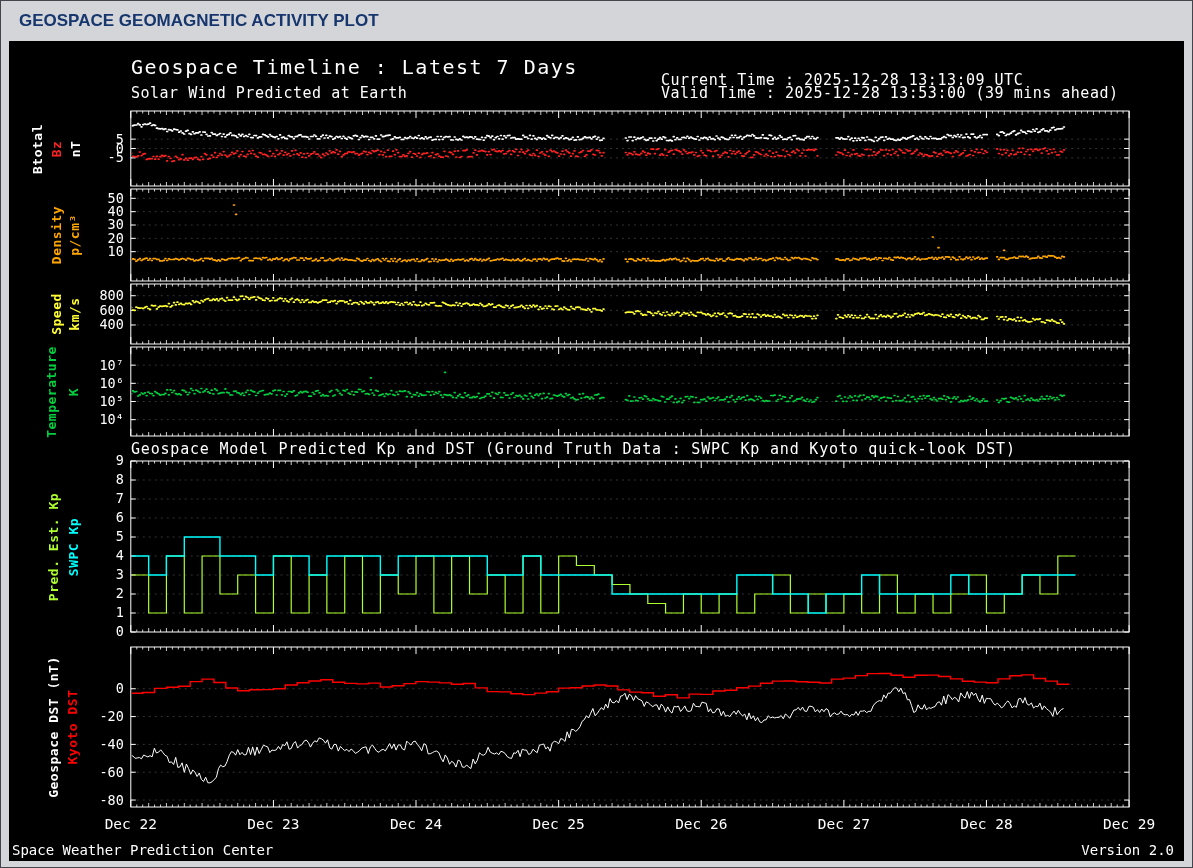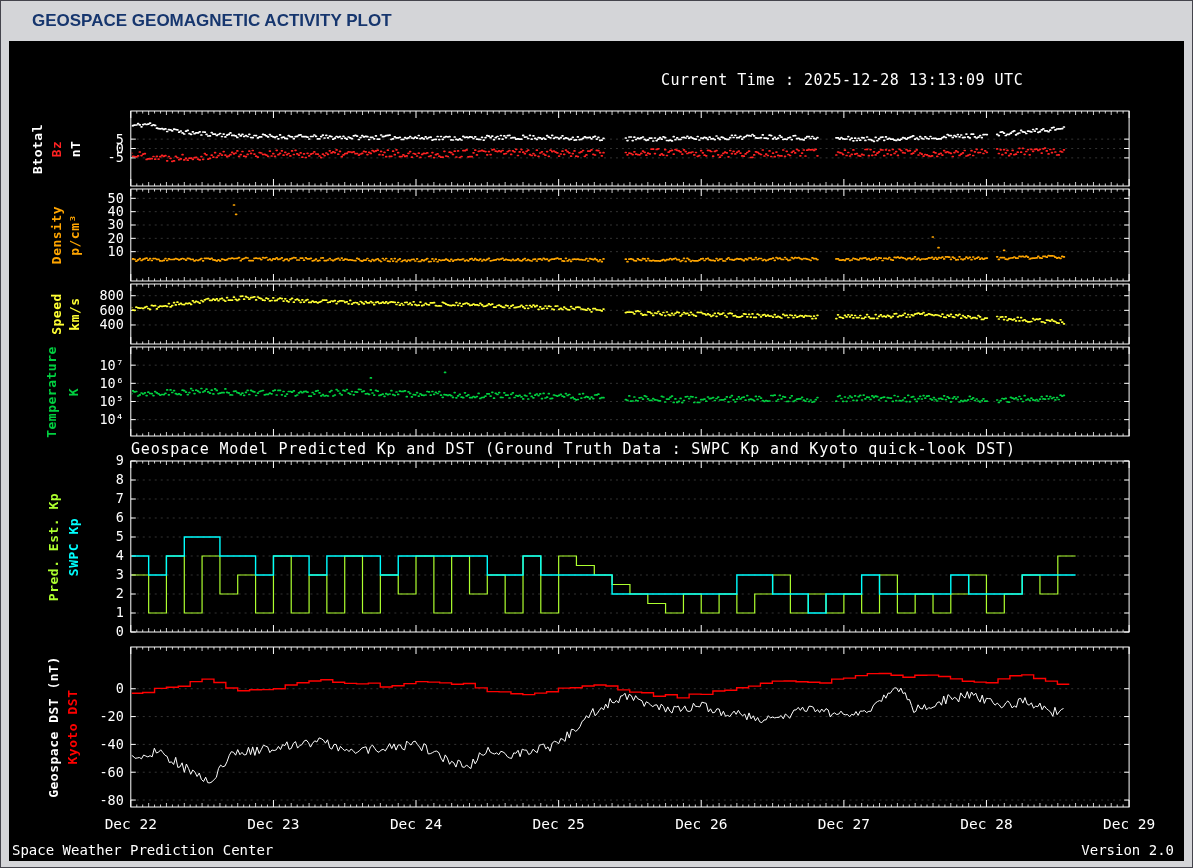--- a/index.html
+++ b/index.html
@@ -2,21 +2,21 @@
 <html><head>
 <meta charset="utf-8">
 <style>
   html,body{margin:0;padding:0;background:#9a9aa0;}
   .page{
     position:relative;width:1193px;height:868px;
     background:#d4d5d8;border:1px solid #44444c;box-sizing:border-box;
     font-family:"Liberation Sans",sans-serif;overflow:hidden;
   }
   .header-bar{
-    position:absolute;left:17px;top:0;right:0;height:40px;
+    position:absolute;left:4px;top:0;right:0;height:40px;
     background:#d4d5d8;display:flex;align-items:center;padding-left:14px;box-sizing:border-box;
   }
   .header-bar span{
     color:#16366e;font-weight:bold;font-size:17px;letter-spacing:0px;
     font-family:"Liberation Sans",sans-serif;
   }
   #plot-frame{
     position:absolute;left:8px;right:8px;top:40px;bottom:6px;
     background:#000;overflow:hidden;
   }
@@ -196,21 +196,24 @@
         <text x="122" y="788" text-anchor="middle" fill="#fff" font-size="14.5">Dec 22</text>
         <text x="264.8571428571429" y="788" text-anchor="middle" fill="#fff" font-size="14.5">Dec 23</text>
         <text x="407.7142857142857" y="788" text-anchor="middle" fill="#fff" font-size="14.5">Dec 24</text>
         <text x="550.5714285714286" y="788" text-anchor="middle" fill="#fff" font-size="14.5">Dec 25</text>
         <text x="693.4285714285714" y="788" text-anchor="middle" fill="#fff" font-size="14.5">Dec 26</text>
         <text x="836.2857142857143" y="788" text-anchor="middle" fill="#fff" font-size="14.5">Dec 27</text>
         <text x="979.1428571428571" y="788" text-anchor="middle" fill="#fff" font-size="14.5">Dec 28</text>
         <text x="1122" y="788" text-anchor="middle" fill="#fff" font-size="14.5">Dec 29</text>
       </svg>
 
+    <div class="ptxt main-title">Geospace Timeline : Latest 7 Days</div>
     <div class="ptxt cur-time">Current Time : 2025-12-28 13:13:09 UTC</div>
+    <div class="ptxt subtitle">Solar Wind Predicted at Earth</div>
+    <div class="ptxt valid-time">Valid Time : 2025-12-28 13:53:00 (39 mins ahead)</div>
     <div class="ptxt section2">Geospace Model Predicted Kp and DST (Ground Truth Data : SWPC Kp and Kyoto quick-look DST)</div>
     <div class="ptxt footer-left">Space Weather Prediction Center</div>
     <div class="ptxt footer-right">Version 2.0</div>
   <div class="vlabel" style="color: rgb(255, 255, 255); left: 28px; top: 107.5px;">Btotal</div>
       <div class="vlabel" style="color: rgb(255, 34, 34); left: 47px; top: 107.5px;">Bz</div>
       <div class="vlabel" style="color: rgb(255, 255, 255); left: 66px; top: 107.5px;">nT</div>
       <div class="vlabel" style="color: rgb(255, 165, 0); left: 47px; top: 194px;">Density</div>
       <div class="vlabel" style="color: rgb(255, 165, 0); left: 65px; top: 194px;">p/cm³</div>
       <div class="vlabel" style="color: rgb(255, 255, 51); left: 47px; top: 273px;">Speed</div>
       <div class="vlabel" style="color: rgb(255, 255, 51); left: 65px; top: 273px;">km/s</div>

